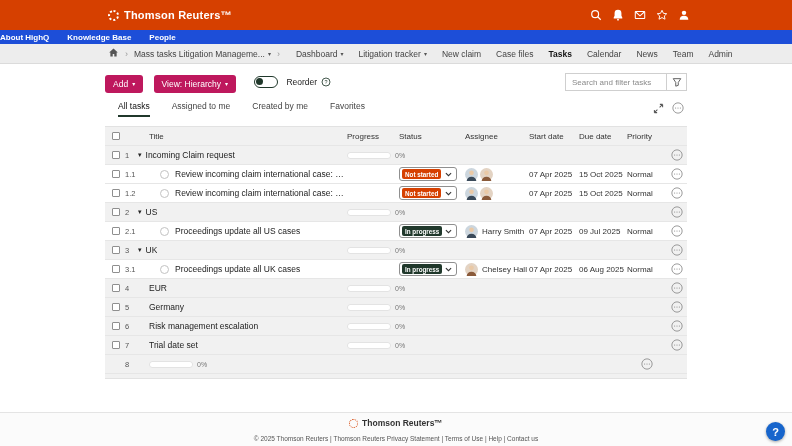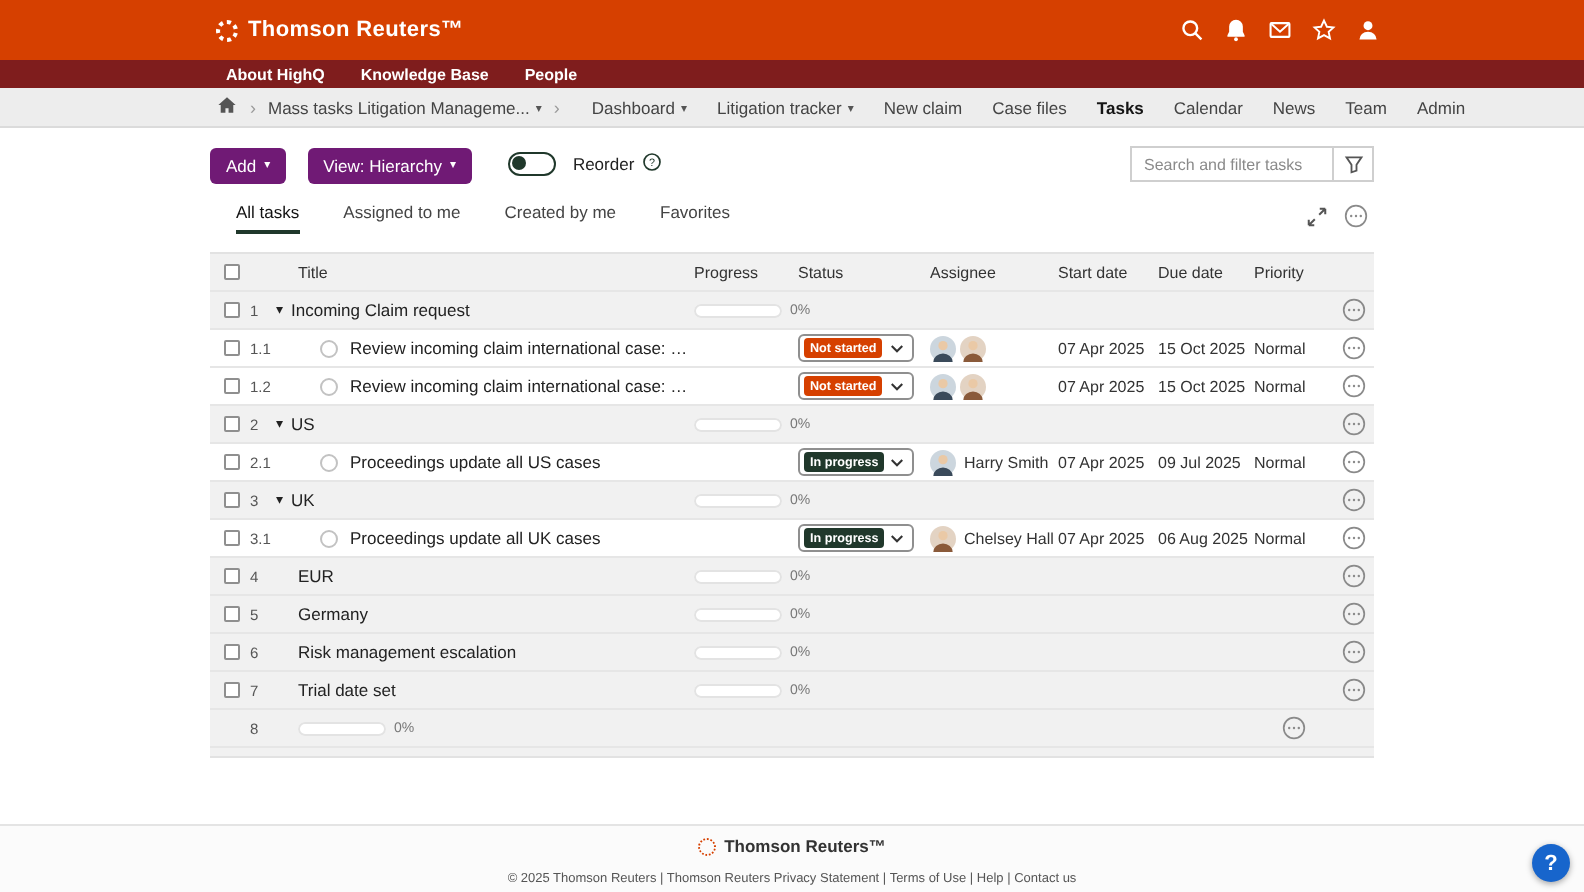--- a/index.html
+++ b/index.html
@@ -6,36 +6,36 @@
 html,body{width:792px;height:446px}
 body{font-family:"Liberation Sans",sans-serif;background:#fff;position:relative;overflow:hidden;-webkit-font-smoothing:antialiased}
 a{text-decoration:none;color:inherit;cursor:pointer}
 
 
 .topbar{position:absolute;top:0;left:0;right:0;height:30px;background:#D64000;display:flex;align-items:center;padding-left:108px}
 .brand{display:inline-flex;align-items:center;gap:5px;color:#fff;font-weight:bold;font-size:11px;letter-spacing:.2px}
 .tr-logo{width:11px;height:11px;border:2px dotted #fff;border-radius:50%;flex:0 0 auto}
 .top-icons{position:absolute;right:102px;top:0;height:30px;display:flex;align-items:center;gap:9px}
 .top-icons .ic{width:13px;height:13px;display:flex;align-items:center;justify-content:center;cursor:pointer}
-.subnav{position:absolute;top:30px;left:0;right:0;height:14px;background:#7f1d1d;display:flex;align-items:center;gap:18px;padding-left:113px}
+.subnav{position:absolute;top:30px;left:0;right:0;height:14px;background:#1d4ed8;display:flex;align-items:center;gap:18px;}
 .subnav a{color:#fff;font-size:8px;font-weight:bold}
 
 
 .crumbbar{position:absolute;top:44px;left:0;right:0;height:20px;background:#EDEDED;border-bottom:1px solid #DBDBDB;display:flex;align-items:center;padding-left:108px;font-size:8.5px;color:#444;white-space:nowrap}
 .crumb-sep{margin:0 6px;color:#999;font-size:9px}
 .bc-site{display:inline-flex;align-items:center;gap:3px;cursor:pointer}
 .bc-caret{font-size:6px;color:#555}
 .module-tabs{display:flex;align-items:flex-start;gap:15px;margin-left:10px}
 .m-tab{display:inline-flex;gap:3px;align-items:center;color:#444;cursor:pointer}
 .m-tab.active span{font-weight:bold;color:#151515}
 
 
 .content{position:absolute;left:105px;top:64px;width:582px}
 .toolbar{position:relative;height:20px;margin-top:9px}
-.btn{display:inline-flex;align-items:center;gap:4px;background:#701a75;color:#fff;border:none;border-radius:3px;font-size:8.5px;font-family:inherit;padding:0 8px;height:18px;margin-right:6px;cursor:pointer}
+.btn{display:inline-flex;align-items:center;gap:4px;background:#be185d;color:#fff;border:none;border-radius:3px;font-size:8.5px;font-family:inherit;padding:0 8px;height:18px;margin-right:6px;cursor:pointer}
 .btn .caret{font-size:6px;line-height:1}
 .toggle-group{display:inline-flex;align-items:center;margin-left:8px;height:18px;vertical-align:top}
 .switch{width:24px;height:12px;border:1.5px solid #20382B;border-radius:7px;background:#fff;position:relative;display:inline-block;cursor:pointer}
 .knob{position:absolute;left:1px;top:1px;width:7px;height:7px;background:#20382B;border-radius:50%}
 .reorder-label{font-size:8.5px;color:#222;margin-left:8px;margin-right:4px}
 .search-wrap{position:absolute;right:0;top:0;display:flex;height:18px}
 .search-input{width:102px;border:1px solid #CFCFCF;font-size:8px;padding:0 6px;color:#333;font-family:inherit;background:#fff;outline:none}
 .search-input::placeholder{color:#8a8a8a}
 .filter-btn{width:20px;border:1px solid #CFCFCF;border-left:none;background:#fff;display:flex;align-items:center;justify-content:center;cursor:pointer}
 

